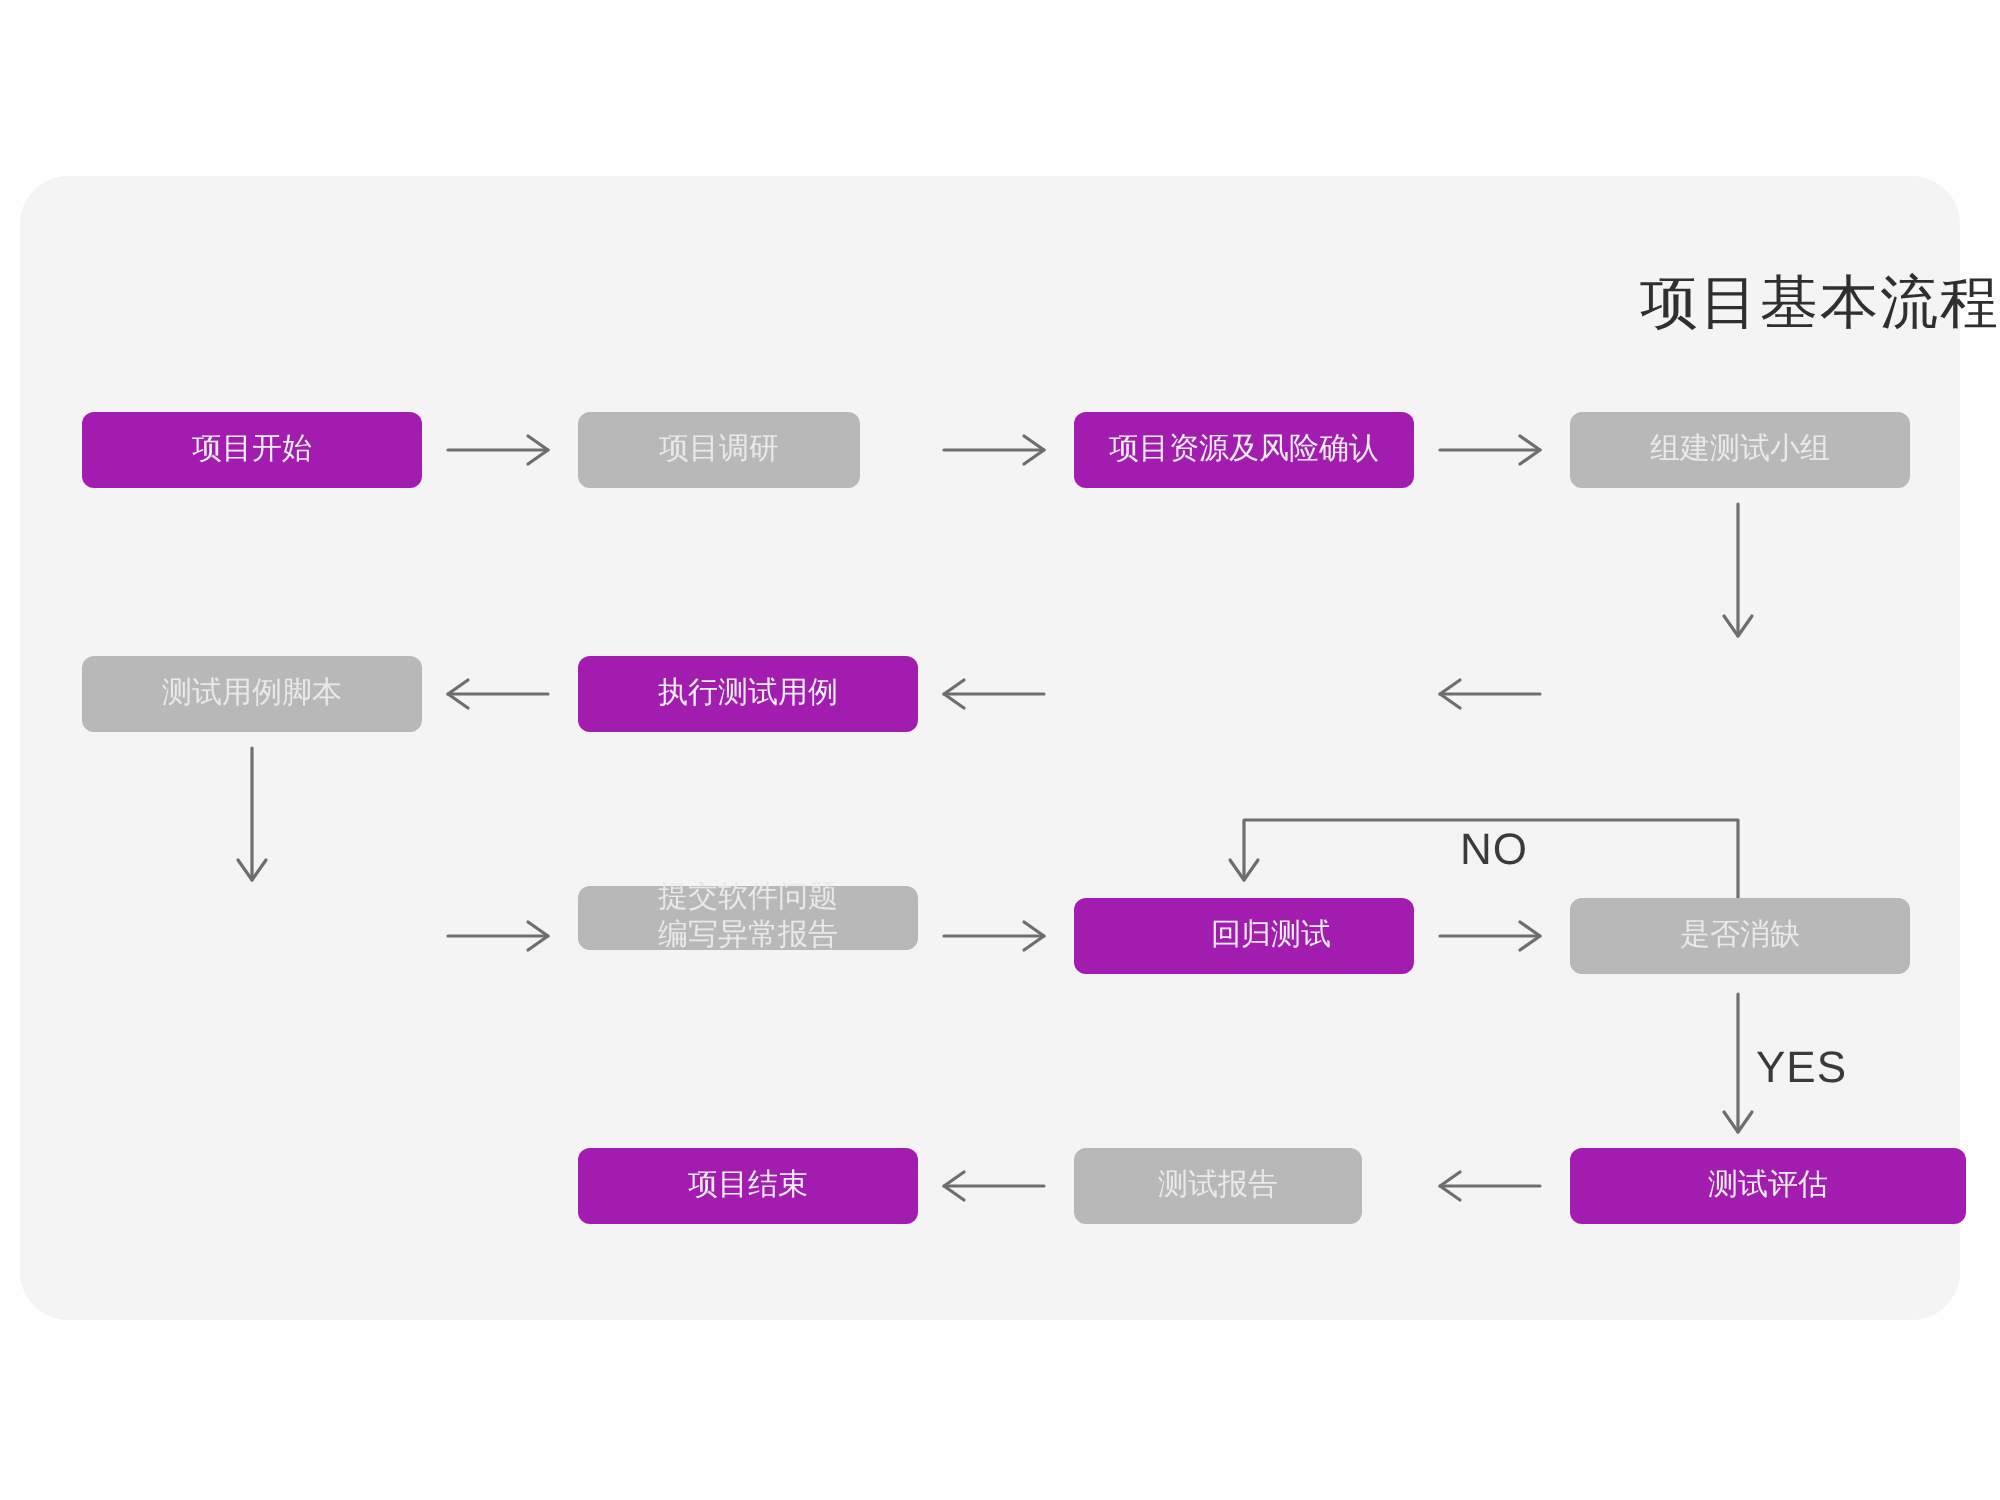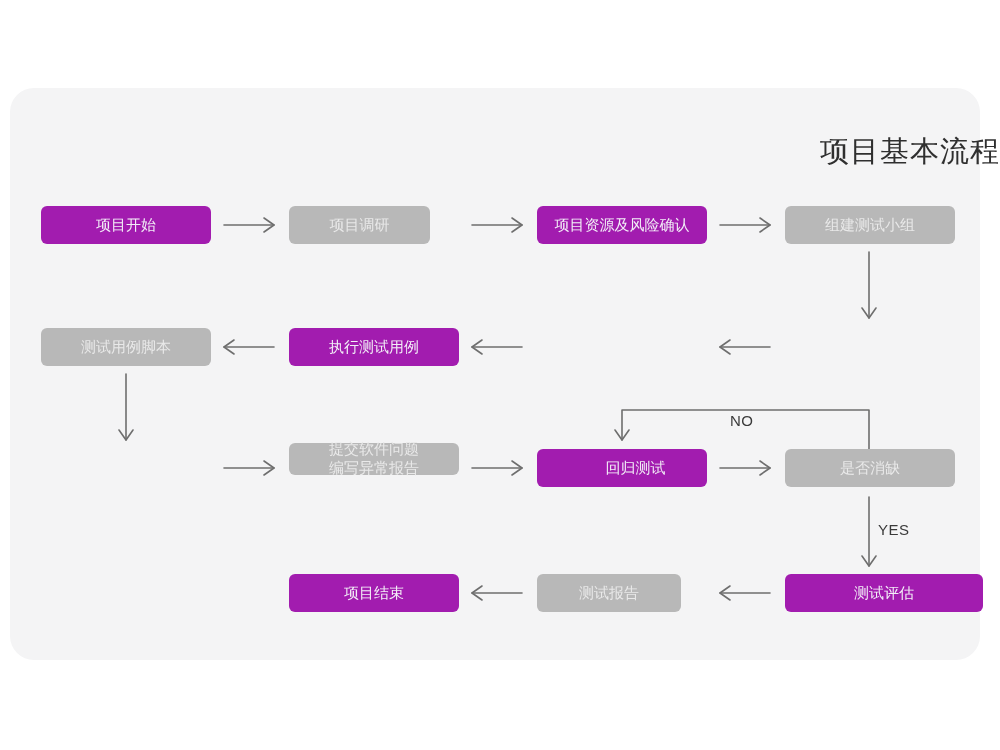--- a/index.html
+++ b/index.html
@@ -66,21 +66,21 @@
     position: absolute;
     left: 0;
     top: 0;
     width: 1000px;
     height: 750px;
     overflow: visible;
     pointer-events: none;
   }
   .edge-label {
     position: absolute;
-    font-size: 15px;
+    font-size: 22px;
     color: #3a3a3a;
     letter-spacing: 0.5px;
   }
 </style>
 </head>
 <body>
 
 <div id="stage">
 
   <div class="card"></div>

